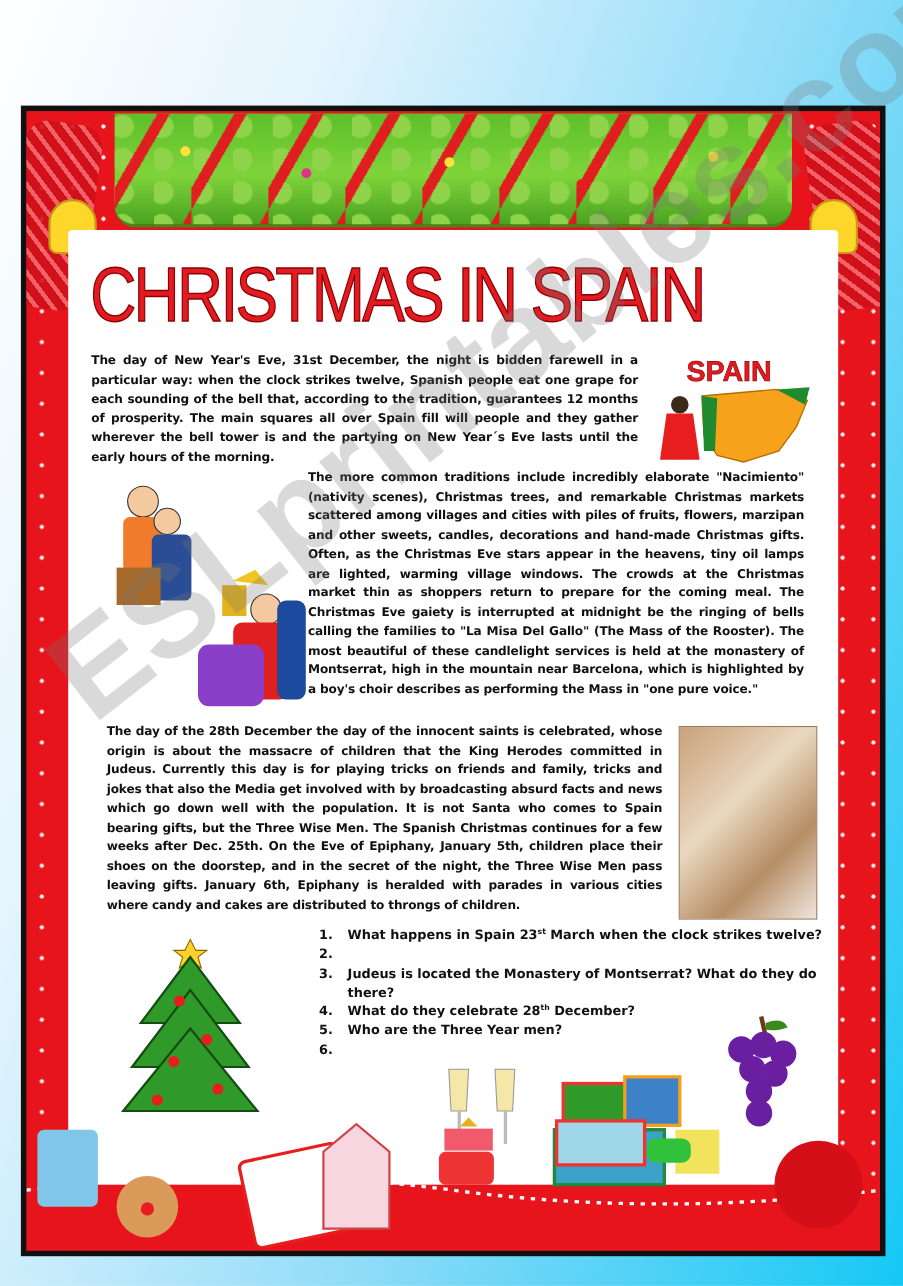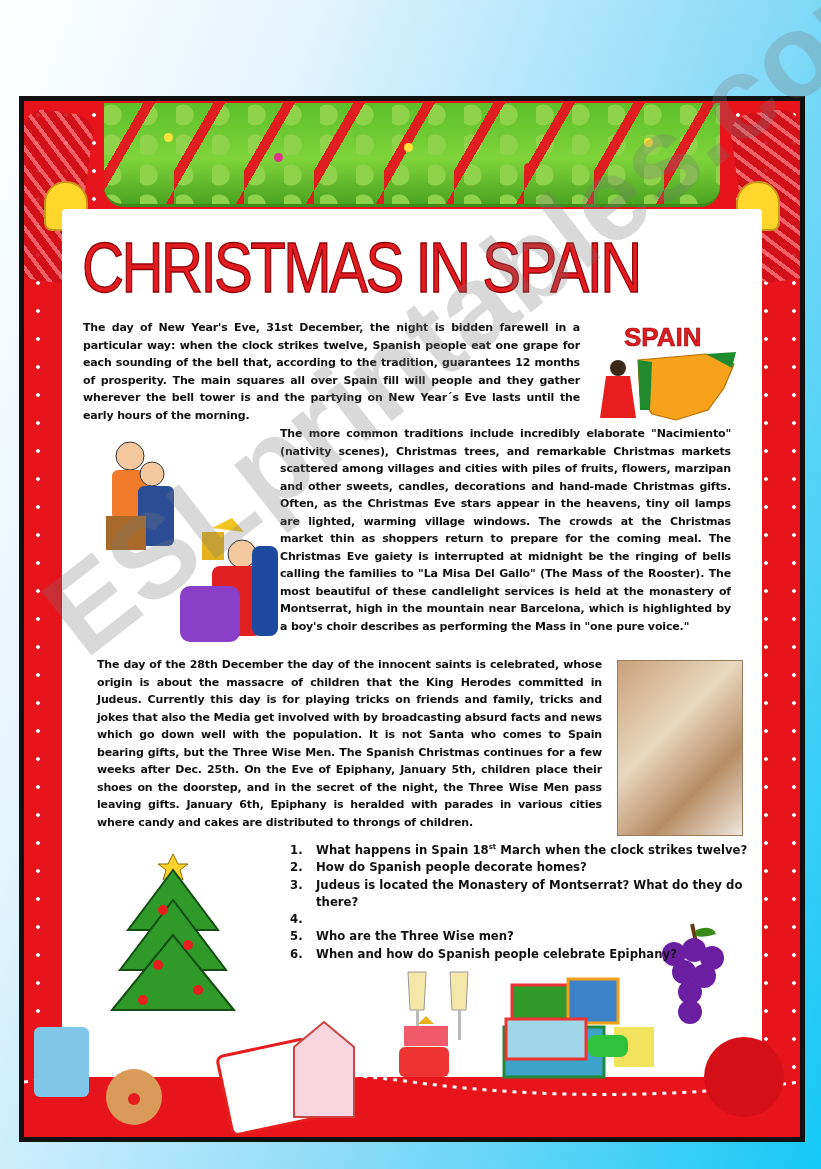--- a/index.html
+++ b/index.html
@@ -182,37 +182,36 @@
     <circle cx="28" cy="52" r="12" fill="#6a1fa0"></circle>
   <circle cx="48" cy="56" r="12" fill="#6a1fa0"></circle>
     <circle cx="34" cy="72" r="12" fill="#6a1fa0"></circle>
   <circle cx="34" cy="92" r="12" fill="#6a1fa0"></circle>
 </svg>
 
 <div class="questions">
   <ol>
     <li>
         <span class="num">1.</span>
-        <span><span>What happens in Spain 18</span><sup>st</sup><span> March when the clock strikes twelve?</span></span>
+        <span><span>What happens in Spain 23</span><sup>st</sup><span> March when the clock strikes twelve?</span></span>
       </li>
     <li>
         <span class="num">2.</span>
-        <span>How do Spanish people decorate homes?</span>
       </li>
     <li>
         <span class="num">3.</span>
         <span>Judeus is located the Monastery of Montserrat? What do they do there?</span>
       </li>
     <li>
         <span class="num">4.</span>
+        <span><span>What do they celebrate 28</span><sup>th</sup><span> December?</span></span>
       </li>
     <li>
         <span class="num">5.</span>
-        <span>Who are the Three Wise men?</span>
+        <span>Who are the Three Year men?</span>
       </li>
     <li>
         <span class="num">6.</span>
-        <span>When and how do Spanish people celebrate Epiphany?</span>
       </li>
   </ol>
 </div>
 
 <div class="watermark">ESLprintables.com</div>
 
 </body></html>

